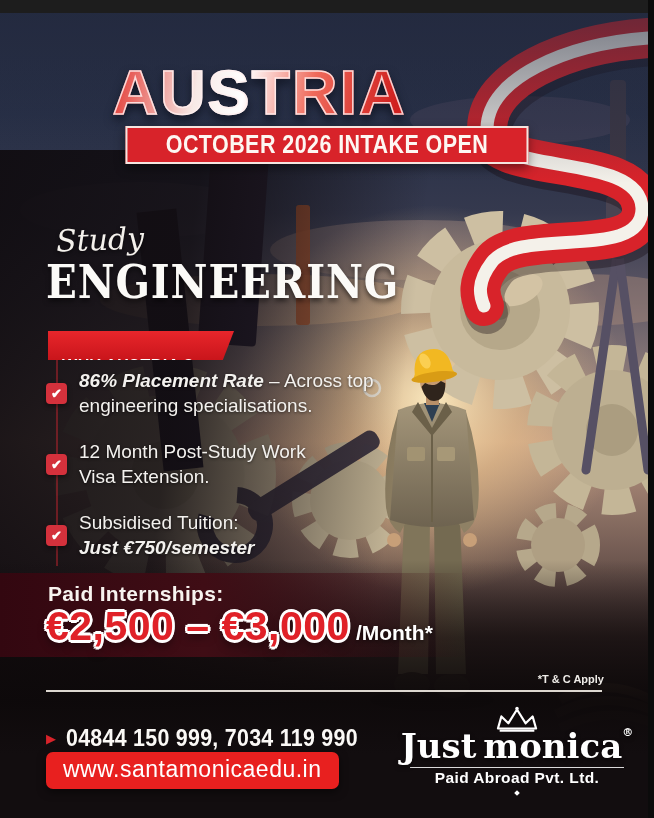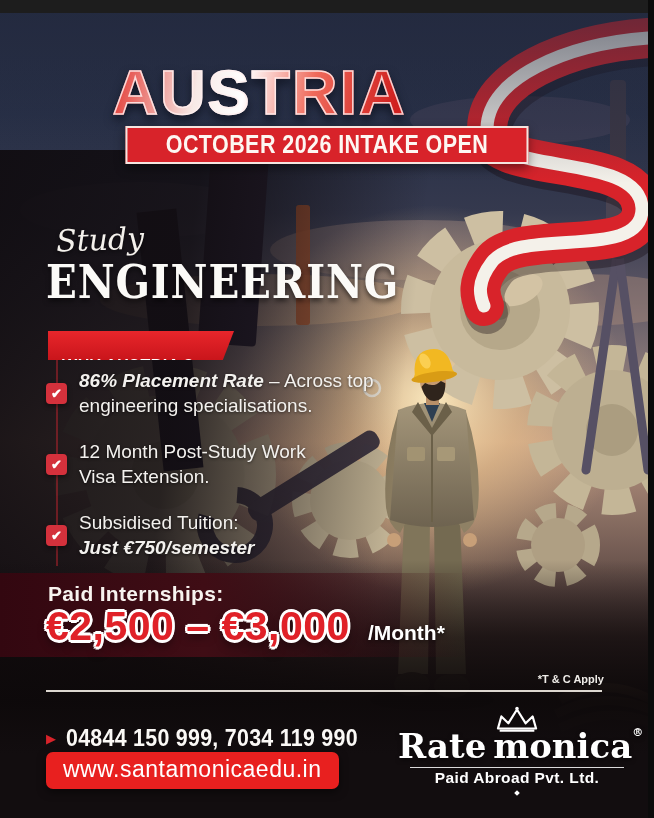--- a/index.html
+++ b/index.html
@@ -59,21 +59,21 @@
 
   
   .paid-band{position:absolute;left:0;top:573px;width:510px;height:84px;
     background:linear-gradient(90deg,#330710 0%,#3f0d15 40%,rgba(63,13,21,0) 92%);}
   .paid-label{position:absolute;left:48px;top:9px;font-size:21px;font-weight:600;
     color:#f7f3ef;letter-spacing:.3px;}
   .paid-amount-row{position:absolute;left:46px;top:30px;display:flex;align-items:baseline;}
   .amount{font-size:41px;font-weight:800;color:#e02128;letter-spacing:.5px;white-space:nowrap;
     text-shadow:-2px -2px 0 #fff,2px -2px 0 #fff,-2px 2px 0 #fff,2px 2px 0 #fff,
       0 -2.6px 0 #fff,0 2.6px 0 #fff,-2.6px 0 0 #fff,2.6px 0 0 #fff,0 6px 9px rgba(0,0,0,.5);}
-  .per-month{font-size:21px;font-weight:700;color:#fff;margin-left:18px;
+  .per-month{font-size:21px;font-weight:700;color:#fff;margin-left:6px;
     text-shadow:0 2px 4px rgba(0,0,0,.6);}
 
   .tnc{position:absolute;right:50px;top:673px;font-size:11px;font-weight:600;color:#efece8;}
   .divider{position:absolute;left:46px;top:690px;width:556px;height:2px;
     background:#efe9e2;opacity:.92;}
 
   
   .phone-row{position:absolute;left:46px;top:725px;display:flex;align-items:center;gap:10px;}
   .phone-arrow{color:#d8232a;font-size:13px;line-height:1;}
   .phone-numbers{font-size:23px;font-weight:800;color:#fbf9f6;white-space:nowrap;
@@ -266,21 +266,21 @@
     </div>
 
     <div class="brand-logo">
       <div class="crown-wrap">
         <svg width="52" height="26" viewBox="0 0 52 30">
           <path d="M4 26 L8 12 L16 20 L26 4 L36 20 L44 12 L48 26 Z" fill="none" stroke="#fff" stroke-width="2.5" stroke-linejoin="round"></path>
           <circle cx="26" cy="3" r="2" fill="#fff"></circle>
           <line x1="6" y1="28.5" x2="46" y2="28.5" stroke="#fff" stroke-width="2.5"></line>
         </svg>
       </div>
-      <div class="brand-name"><span>Rate</span> <span>monica</span><span class="reg">®</span></div>
+      <div class="brand-name"><span>Just</span> <span>monica</span><span class="reg">®</span></div>
       <div class="brand-rule"></div>
       <div class="brand-tagline">Paid Abroad Pvt. Ltd.</div>
       <div class="brand-dot"></div>
     </div>
   </div>
 
   <div class="frame-top"></div>
   <div class="frame-right"></div>
 </div>
 

